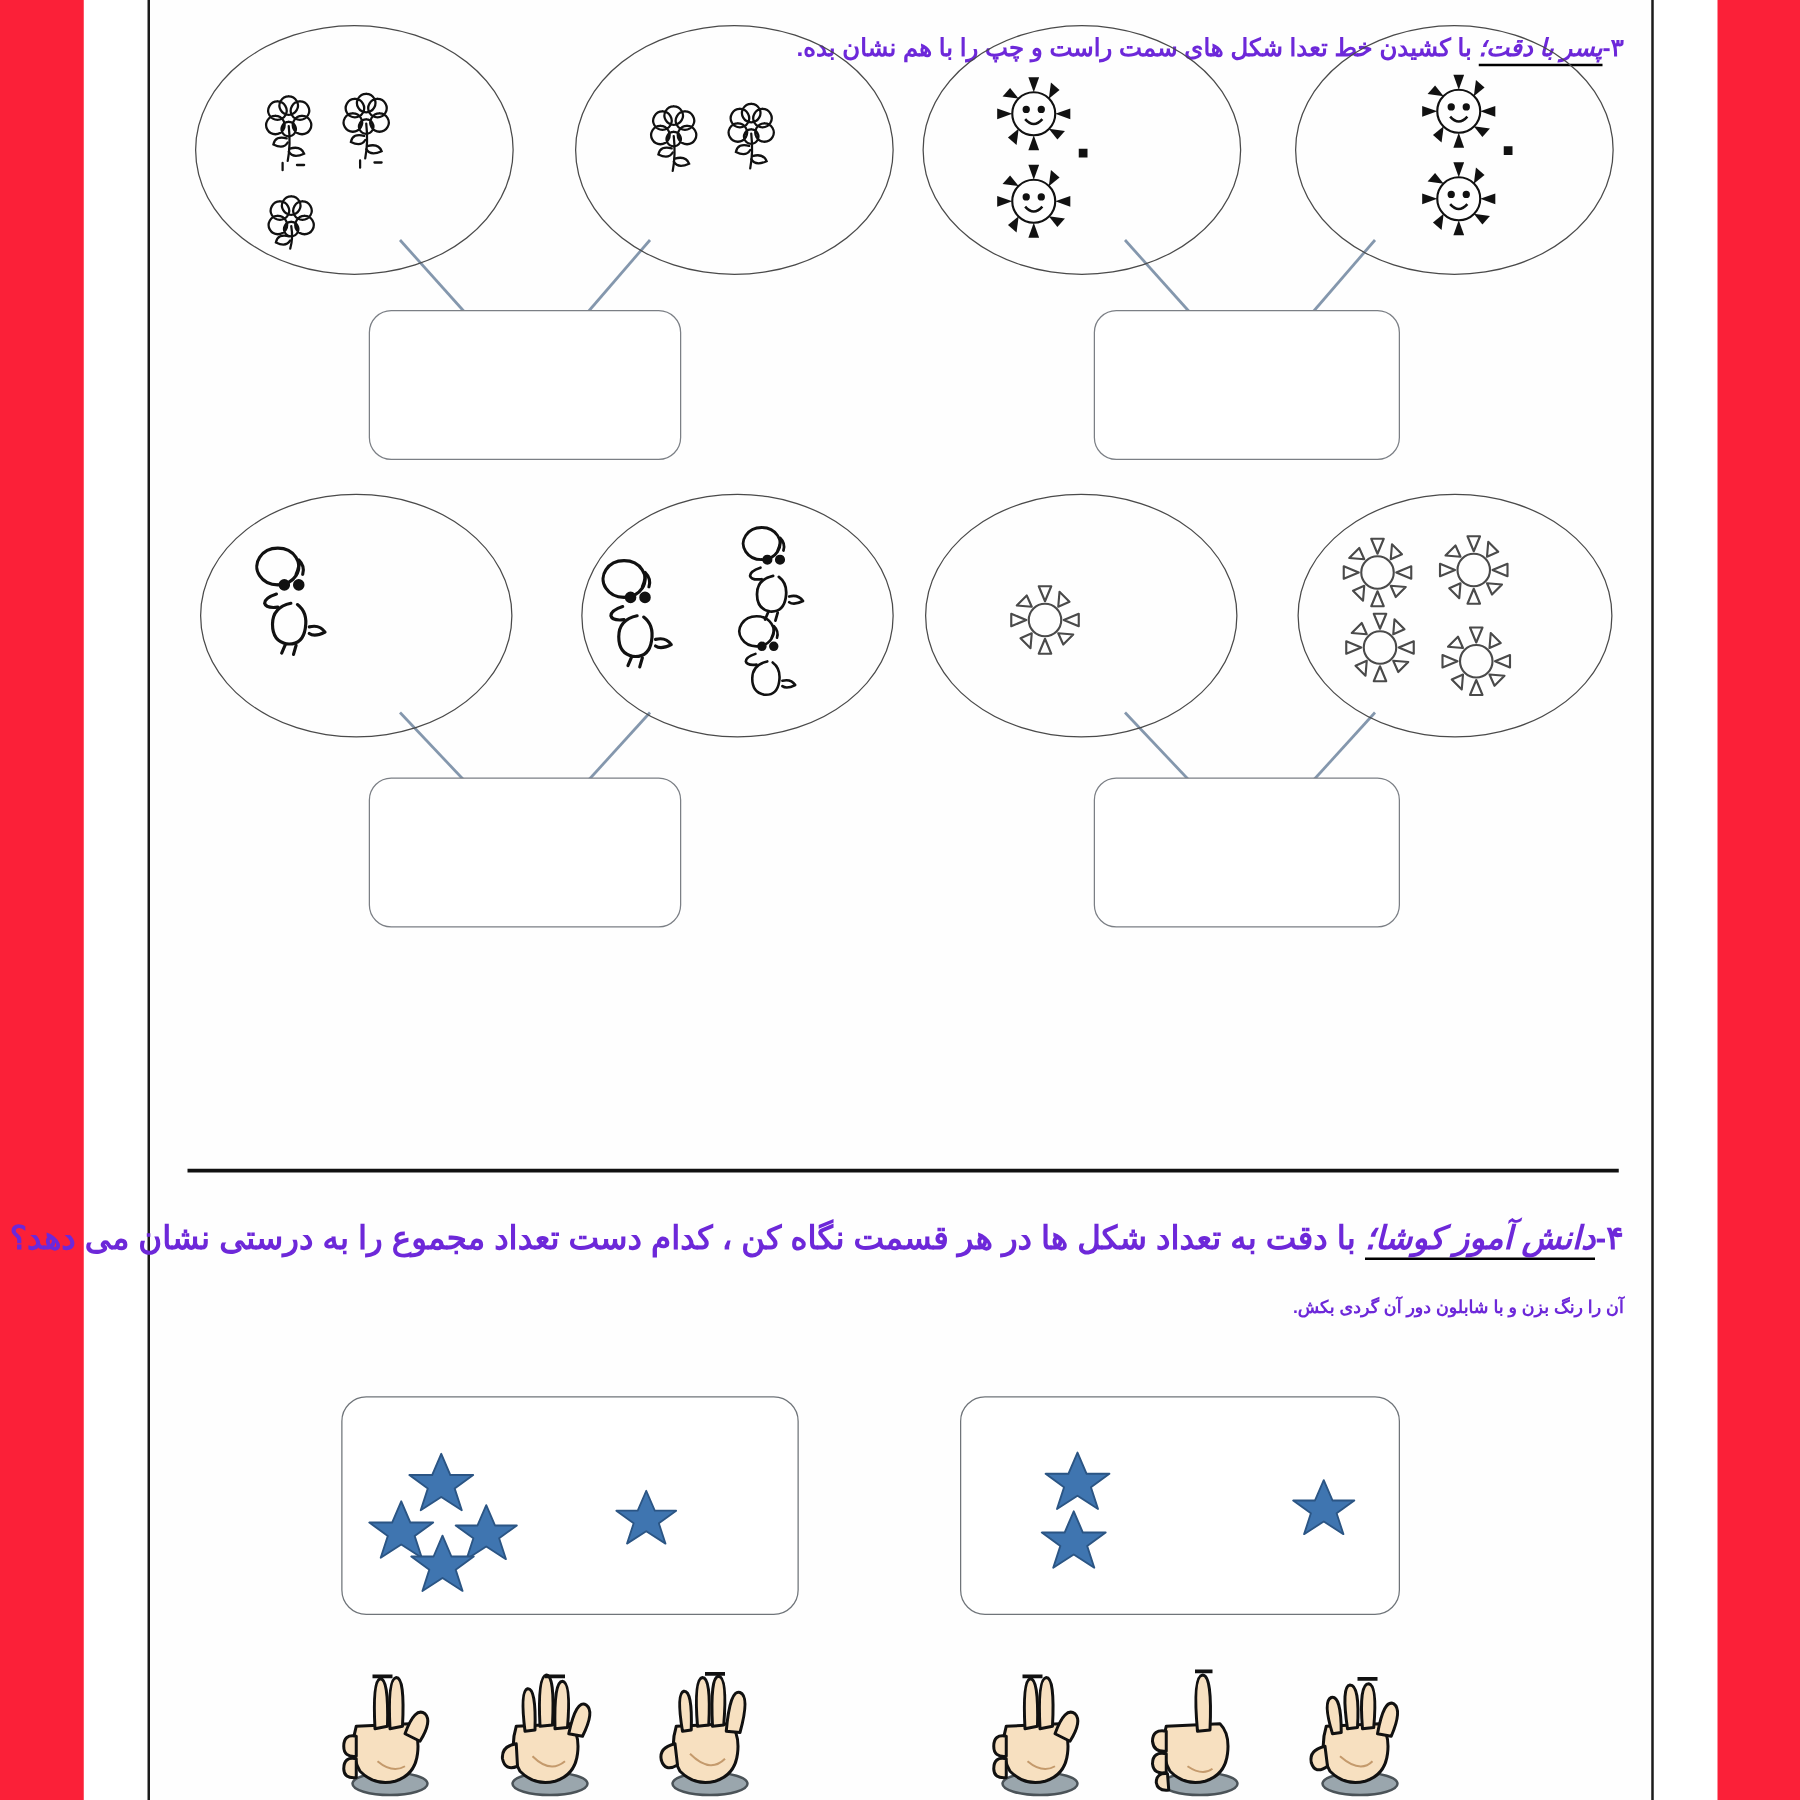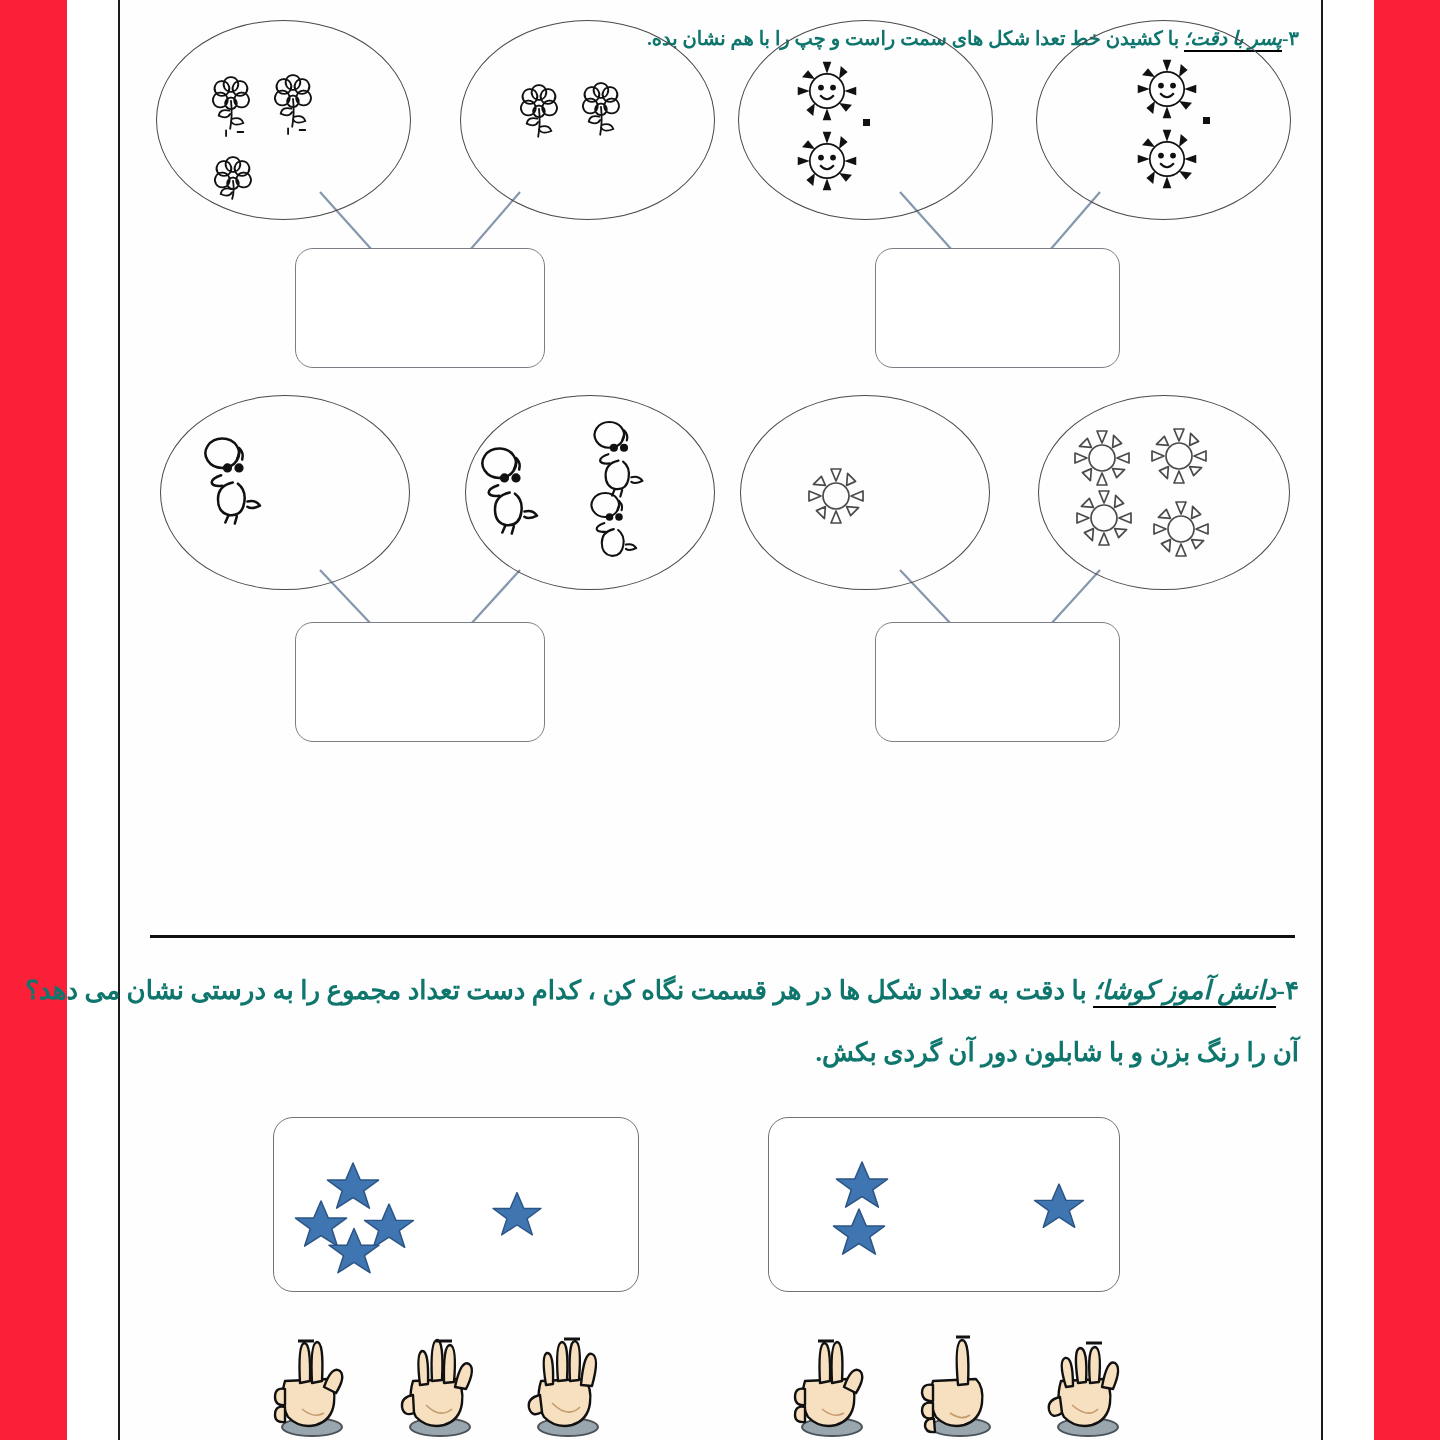--- a/index.html
+++ b/index.html
@@ -26,27 +26,27 @@
     border-right:2.5px solid #1b1b1b;
     box-sizing:border-box;
   }
 
   
   .qline{
     position:absolute;
     direction:rtl;
     text-align:center;
     font-weight:bold;
-    color:#0f766e;
-    font-family:Liberation Serif, serif;
+    color:#6d28d9;
+    font-family:Liberation Sans, sans-serif;
     white-space:nowrap;
   }
   #q3-text{ right:22px; top:27px; font-size:19.5px; letter-spacing:0px;}
   #q4-text{ right:22px; top:975px; font-size:26px;}
-  #q4-text2{ right:22px; top:1037px; font-size:26px;}
+  #q4-text2{ right:22px; top:1037px; font-size:14px;}
   .underline-seg{ border-bottom:2px solid #000; padding-bottom:1px;}
   .ital{ font-style:italic; }
 
   
   .divider{
     position:absolute;left:30px;width:1145px;height:0;
     border-top:3px solid #111;
     top:935px;
   }
 

